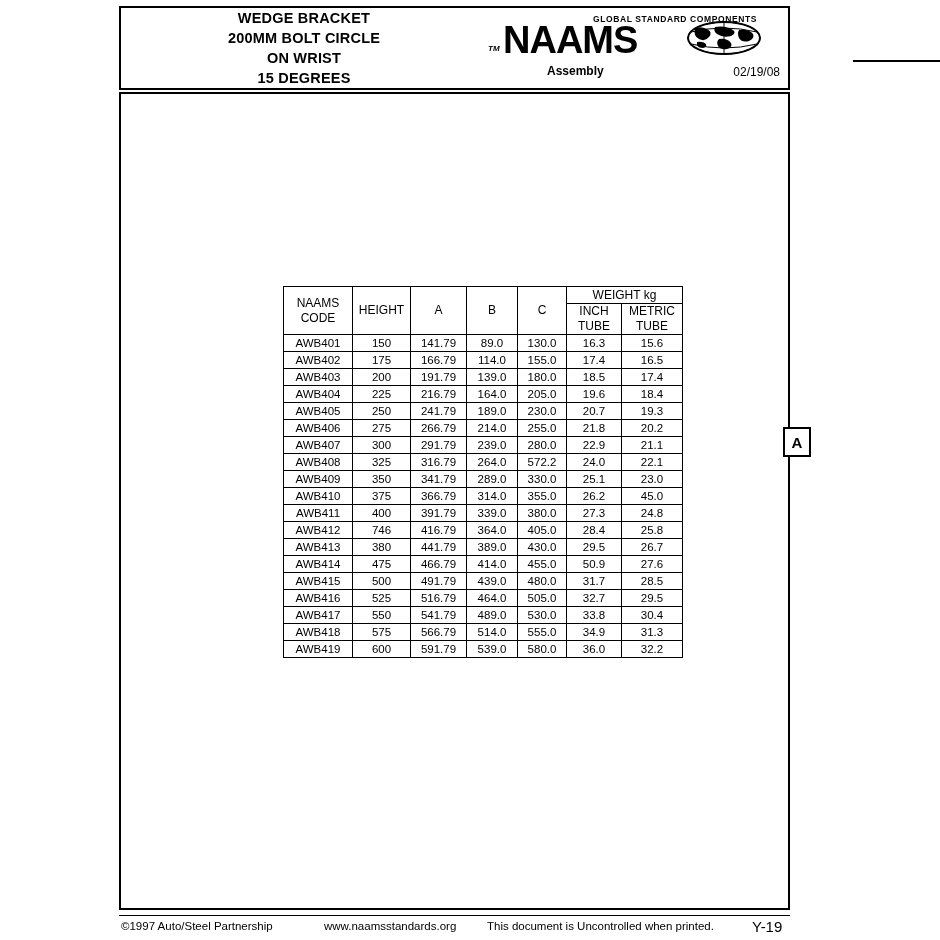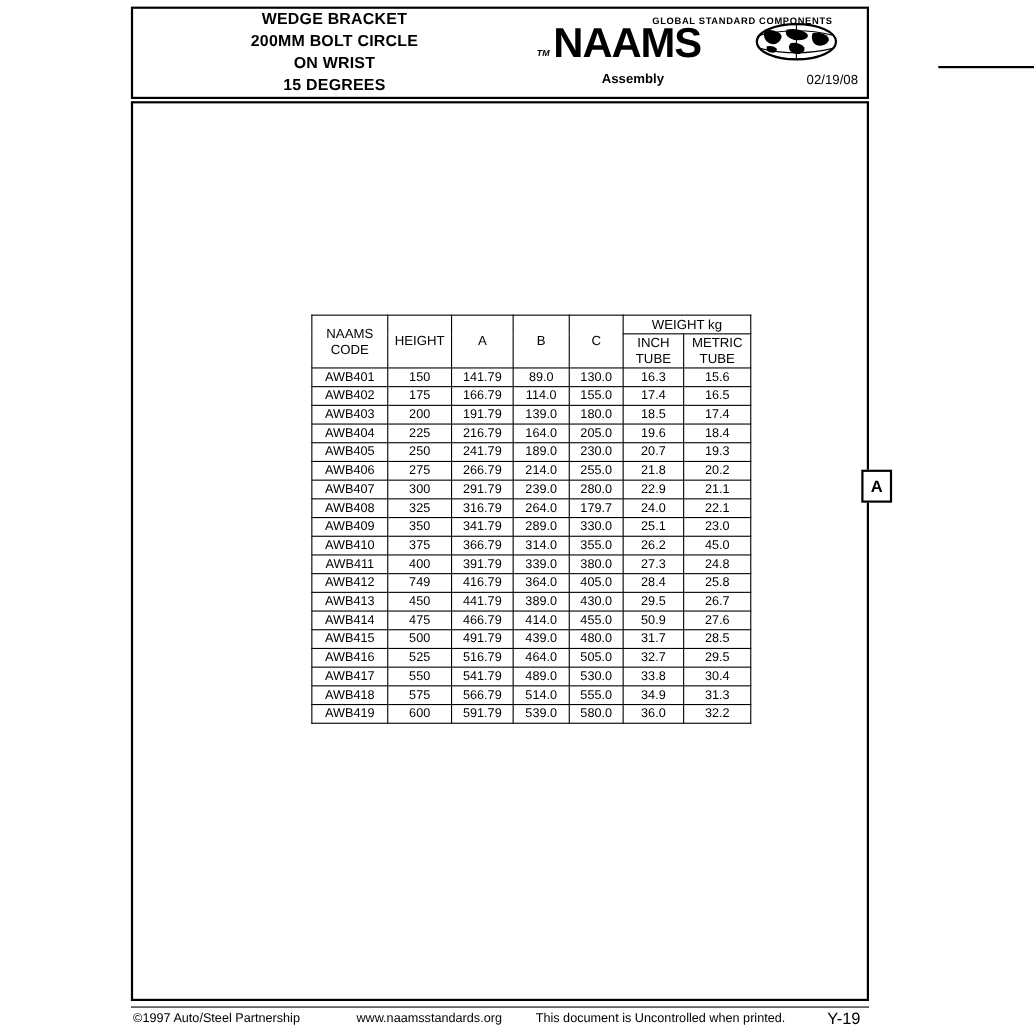--- a/index.html
+++ b/index.html
@@ -327,21 +327,21 @@
           <td>239.0</td>
           <td>280.0</td>
           <td>22.9</td>
           <td>21.1</td>
         </tr>
       <tr>
           <td>AWB408</td>
           <td>325</td>
           <td>316.79</td>
           <td>264.0</td>
-          <td>179.7</td>
+          <td>572.2</td>
           <td>24.0</td>
           <td>22.1</td>
         </tr>
       <tr>
           <td>AWB409</td>
           <td>350</td>
           <td>341.79</td>
           <td>289.0</td>
           <td>330.0</td>
           <td>25.1</td>
@@ -360,30 +360,30 @@
           <td>AWB411</td>
           <td>400</td>
           <td>391.79</td>
           <td>339.0</td>
           <td>380.0</td>
           <td>27.3</td>
           <td>24.8</td>
         </tr>
       <tr>
           <td>AWB412</td>
-          <td>749</td>
+          <td>746</td>
           <td>416.79</td>
           <td>364.0</td>
           <td>405.0</td>
           <td>28.4</td>
           <td>25.8</td>
         </tr>
       <tr>
           <td>AWB413</td>
-          <td>450</td>
+          <td>380</td>
           <td>441.79</td>
           <td>389.0</td>
           <td>430.0</td>
           <td>29.5</td>
           <td>26.7</td>
         </tr>
       <tr>
           <td>AWB414</td>
           <td>475</td>
           <td>466.79</td>

